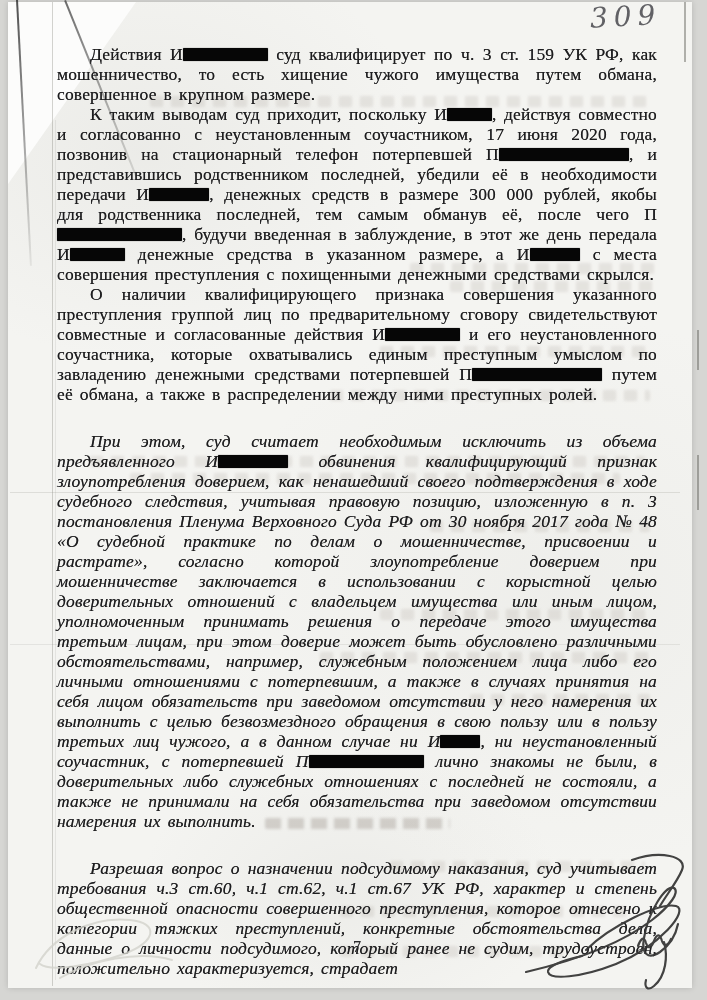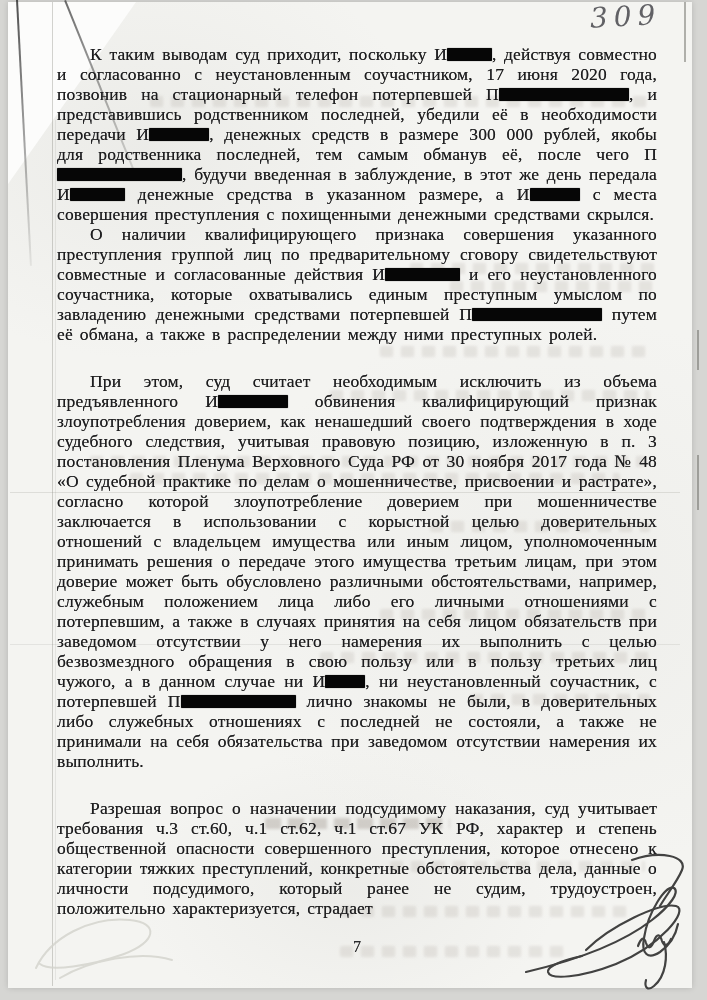--- a/index.html
+++ b/index.html
@@ -31,21 +31,21 @@
   .artifact-v{position:absolute;width:2px;background:rgba(90,90,85,.45);}
   
   .hand-num{position:absolute;left:590px;top:0px;font-family:"DejaVu Serif",serif;
     font-style:italic;font-size:28px;color:#616165;letter-spacing:6px;
     transform:rotate(-3deg);font-weight:400;}
   
   .content{position:absolute;left:57px;top:44px;width:600px;color:#1d1d1f;
     font-size:17.5px;line-height:20px;word-spacing:2.5px;letter-spacing:.15px;
     text-shadow:0 0 .5px rgba(30,30,30,.75);}
   .content p{margin:0;text-align:justify;text-indent:33px;}
-  .content p.gap{margin-top:27px;}
+  .content p.gap{margin-top:27px;font-style:italic;}
   .redact{display:inline-block;height:13px;background:#060606;border-radius:1px;
     vertical-align:-1px;box-shadow:0 0 1px rgba(0,0,0,.8);}
   .footer-num{position:absolute;left:57px;top:938px;width:600px;text-align:center;
     font-size:16px;color:#2a2a2c;text-shadow:0 0 .5px rgba(30,30,30,.7);}
   
   .ghost{position:absolute;height:11px;border-radius:2px;filter:blur(1.4px);opacity:.55;
     background:repeating-linear-gradient(90deg,rgba(148,138,128,.30) 0 13px,transparent 13px 21px);}
   .ghost.bold{opacity:.7;background:repeating-linear-gradient(90deg,rgba(130,120,112,.42) 0 16px,transparent 16px 23px);}
   svg.sig{position:absolute;left:520px;top:852px;}
   svg.pencil{position:absolute;left:20px;top:898px;}
@@ -81,20 +81,21 @@
   <div class="ghost" style="left:320px;top:652px;width:330px;"></div>
   <div class="ghost" style="left:470px;top:694px;width:180px;"></div>
   <div class="ghost bold" style="left:265px;top:818px;width:185px;"></div>
   <div class="ghost" style="left:390px;top:861px;width:255px;"></div>
   <div class="ghost" style="left:340px;top:906px;width:290px;"></div>
   <div class="ghost" style="left:340px;top:946px;width:230px;"></div>
 
   <div class="hand-num">309</div>
 
   <div class="content">
+      <p>Действия И<span class="redact" style="width: 85px;"></span> суд квалифицирует по ч. 3 ст. 159 УК РФ, как мошенничество, то есть хищение чужого имущества путем обмана, совершенное в крупном размере.</p>
       <p>К таким выводам суд приходит, поскольку И<span class="redact" style="width: 45px;"></span>, действуя совместно и согласованно с неустановленным соучастником, 17 июня 2020 года, позвонив на стационарный телефон потерпевшей П<span class="redact" style="width: 130px;"></span>, и представившись родственником последней, убедили её в необходимости передачи И<span class="redact" style="width: 60px;"></span>, денежных средств в размере 300 000 рублей, якобы для родственника последней, тем самым обманув её, после чего П<span class="redact" style="width: 125px;"></span>, будучи введенная в заблуждение, в этот же день передала И<span class="redact" style="width: 55px;"></span> денежные средства в указанном размере, а И<span class="redact" style="width: 50px;"></span> с места совершения преступления с похищенными денежными средствами скрылся.</p>
       <p>О наличии квалифицирующего признака совершения указанного преступления группой лиц по предварительному сговору свидетельствуют совместные и согласованные действия И<span class="redact" style="width: 75px;"></span> и его неустановленного соучастника, которые охватывались единым преступным умыслом по завладению денежными средствами потерпевшей П<span class="redact" style="width: 130px;"></span> путем её обмана, а также в распределении между ними преступных ролей.</p>
       <p class="gap">При этом, суд считает необходимым исключить из объема предъявленного И<span class="redact" style="width: 70px;"></span> обвинения квалифицирующий признак злоупотребления доверием, как ненашедший своего подтверждения в ходе судебного следствия, учитывая правовую позицию, изложенную в п. 3 постановления Пленума Верховного Суда РФ от 30 ноября 2017 года № 48 «О судебной практике по делам о мошенничестве, присвоении и растрате», согласно которой злоупотребление доверием при мошенничестве заключается в использовании с корыстной целью доверительных отношений с владельцем имущества или иным лицом, уполномоченным принимать решения о передаче этого имущества третьим лицам, при этом доверие может быть обусловлено различными обстоятельствами, например, служебным положением лица либо его личными отношениями с потерпевшим, а также в случаях принятия на себя лицом обязательств при заведомом отсутствии у него намерения их выполнить с целью безвозмездного обращения в свою пользу или в пользу третьих лиц чужого, а в данном случае ни И<span class="redact" style="width: 40px;"></span>, ни неустановленный соучастник, с потерпевшей П<span class="redact" style="width: 115px;"></span> лично знакомы не были, в доверительных либо служебных отношениях с последней не состояли, а также не принимали на себя обязательства при заведомом отсутствии намерения их выполнить.</p>
       <p class="gap">Разрешая вопрос о назначении подсудимому наказания, суд учитывает требования ч.3 ст.60, ч.1 ст.62, ч.1 ст.67 УК РФ, характер и степень общественной опасности совершенного преступления, которое отнесено к категории тяжких преступлений, конкретные обстоятельства дела, данные о личности подсудимого, который ранее не судим, трудоустроен, положительно характеризуется, страдает</p>
     </div>
 
   <div class="footer-num">7</div>
 
   <svg class="pencil" width="175" height="95" viewBox="0 0 175 95">
     <g fill="none" stroke="#d3d3cc" stroke-width="2" stroke-linecap="round" opacity=".8">

